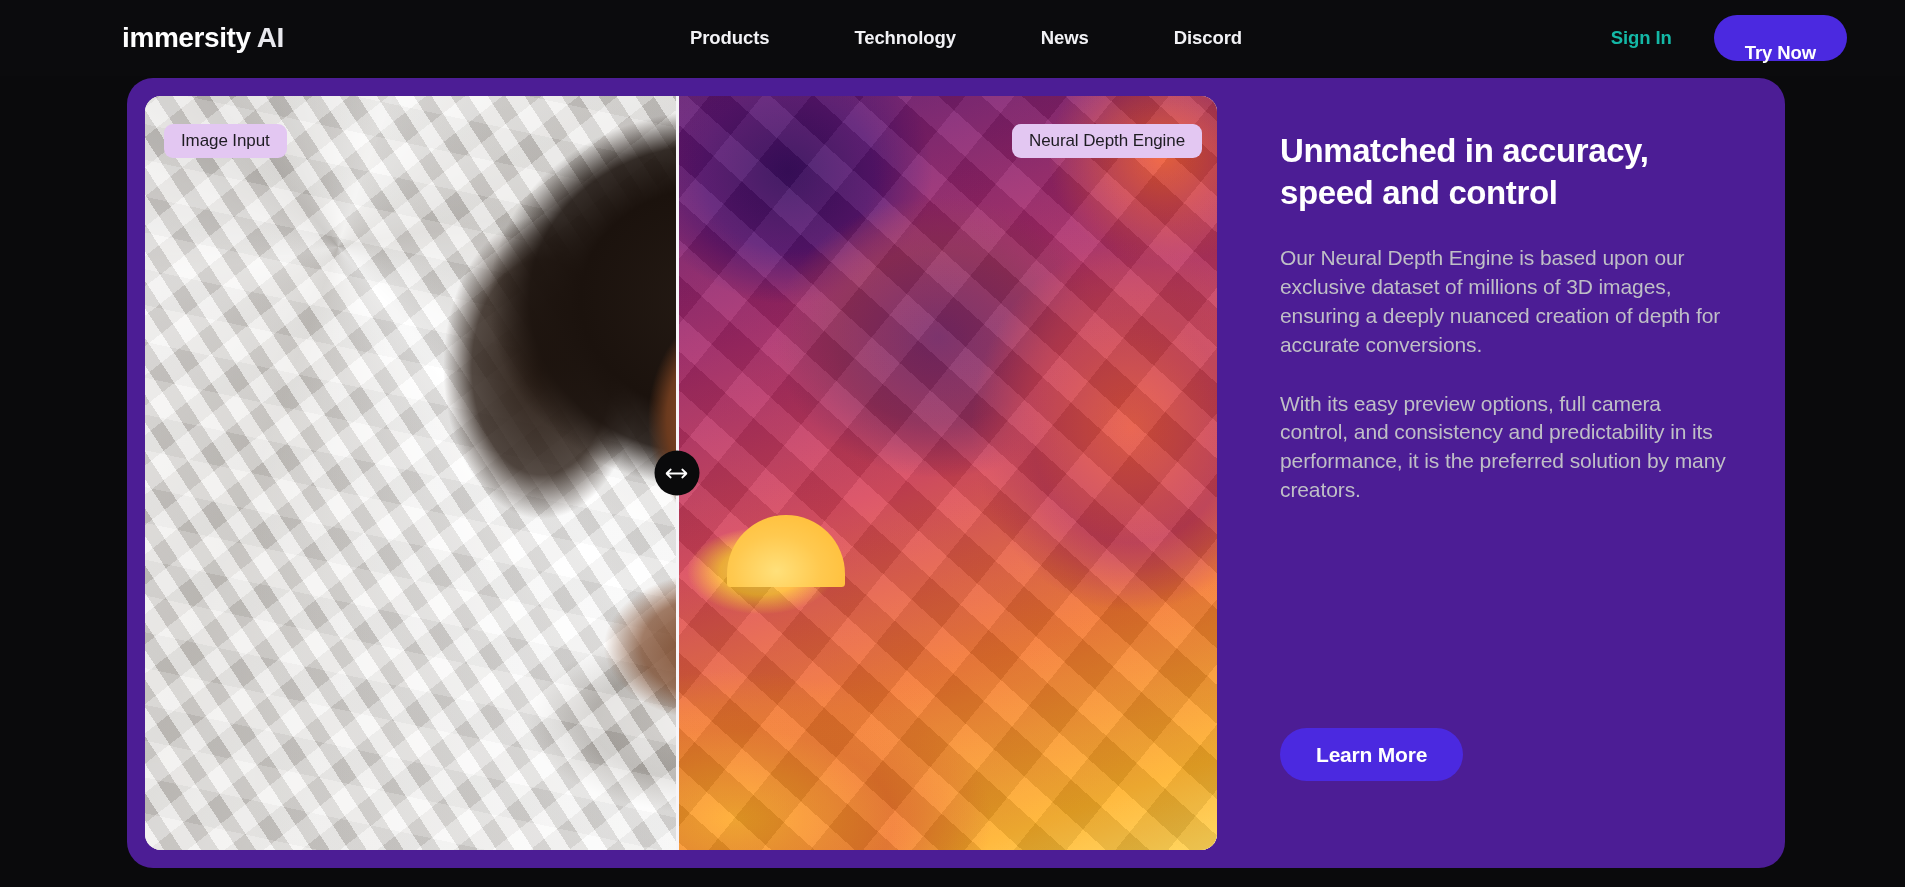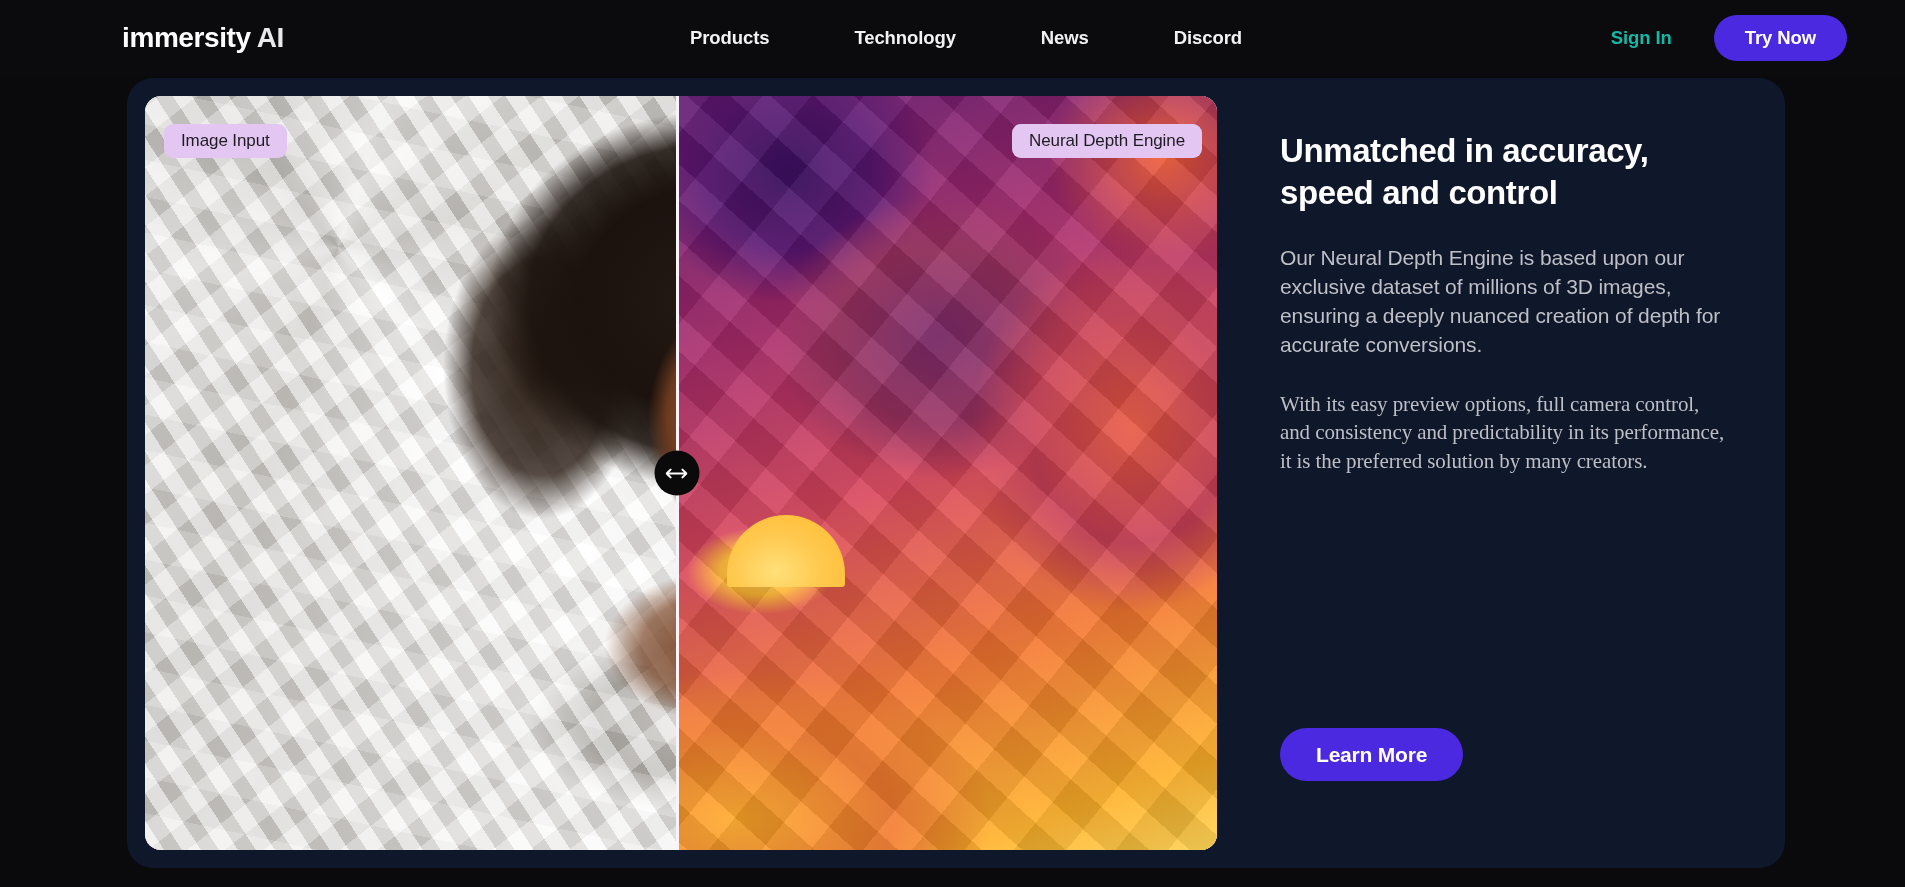--- a/index.html
+++ b/index.html
@@ -40,30 +40,30 @@
     display:flex; align-items:center; gap:42px;
   }
   .sign-in {
     color:#14b8a6; font-size:18.5px; font-weight:700;
     letter-spacing:-0.1px; cursor:pointer; white-space:nowrap;
   }
   .try-now {
     background:#4b29e0; color:#ffffff;
     font-size:18.5px; font-weight:700; letter-spacing:-0.1px;
     border:none; border-radius:999px;
-    padding:0 31px; height:46px; line-height:46px;
+    padding:15px 31px; height:46px; line-height:46px;
     cursor:pointer; white-space:nowrap;
     font-family:"Liberation Sans", sans-serif;
   }
 
   
   .card {
     position:absolute; left:127px; top:78px;
     width:1658px; height:790px;
-    background:#0f172a;
+    background:#4c1d95;
     border-radius:26px;
     display:flex;
     overflow:hidden;
   }
 
   
   .viewer {
     position:relative;
     margin:18px 0 18px 18px;
     width:1072px; height:754px;
@@ -170,21 +170,21 @@
     color:#ffffff; font-size:33px; font-weight:700;
     line-height:1.28; letter-spacing:-0.4px;
     max-width:462px;
   }
   .panel-para {
     color:#bfbfc6; font-size:21px; font-weight:400;
     line-height:1.37; letter-spacing:-0.1px;
     max-width:452px;
   }
   .panel-para.first { margin-top:30px; }
-  .panel-para.second { margin-top:30px;font-family:Liberation Serif, serif; }
+  .panel-para.second { margin-top:30px; }
 
   .learn-more {
     position:absolute; left:63px; bottom:87px;
     background:#4b29e0; color:#ffffff;
     font-size:21px; font-weight:700; letter-spacing:-0.2px;
     border:none; border-radius:999px;
     padding:0 36px; height:53px; line-height:53px;
     cursor:pointer; white-space:nowrap;
     font-family:"Liberation Sans", sans-serif;
   }

